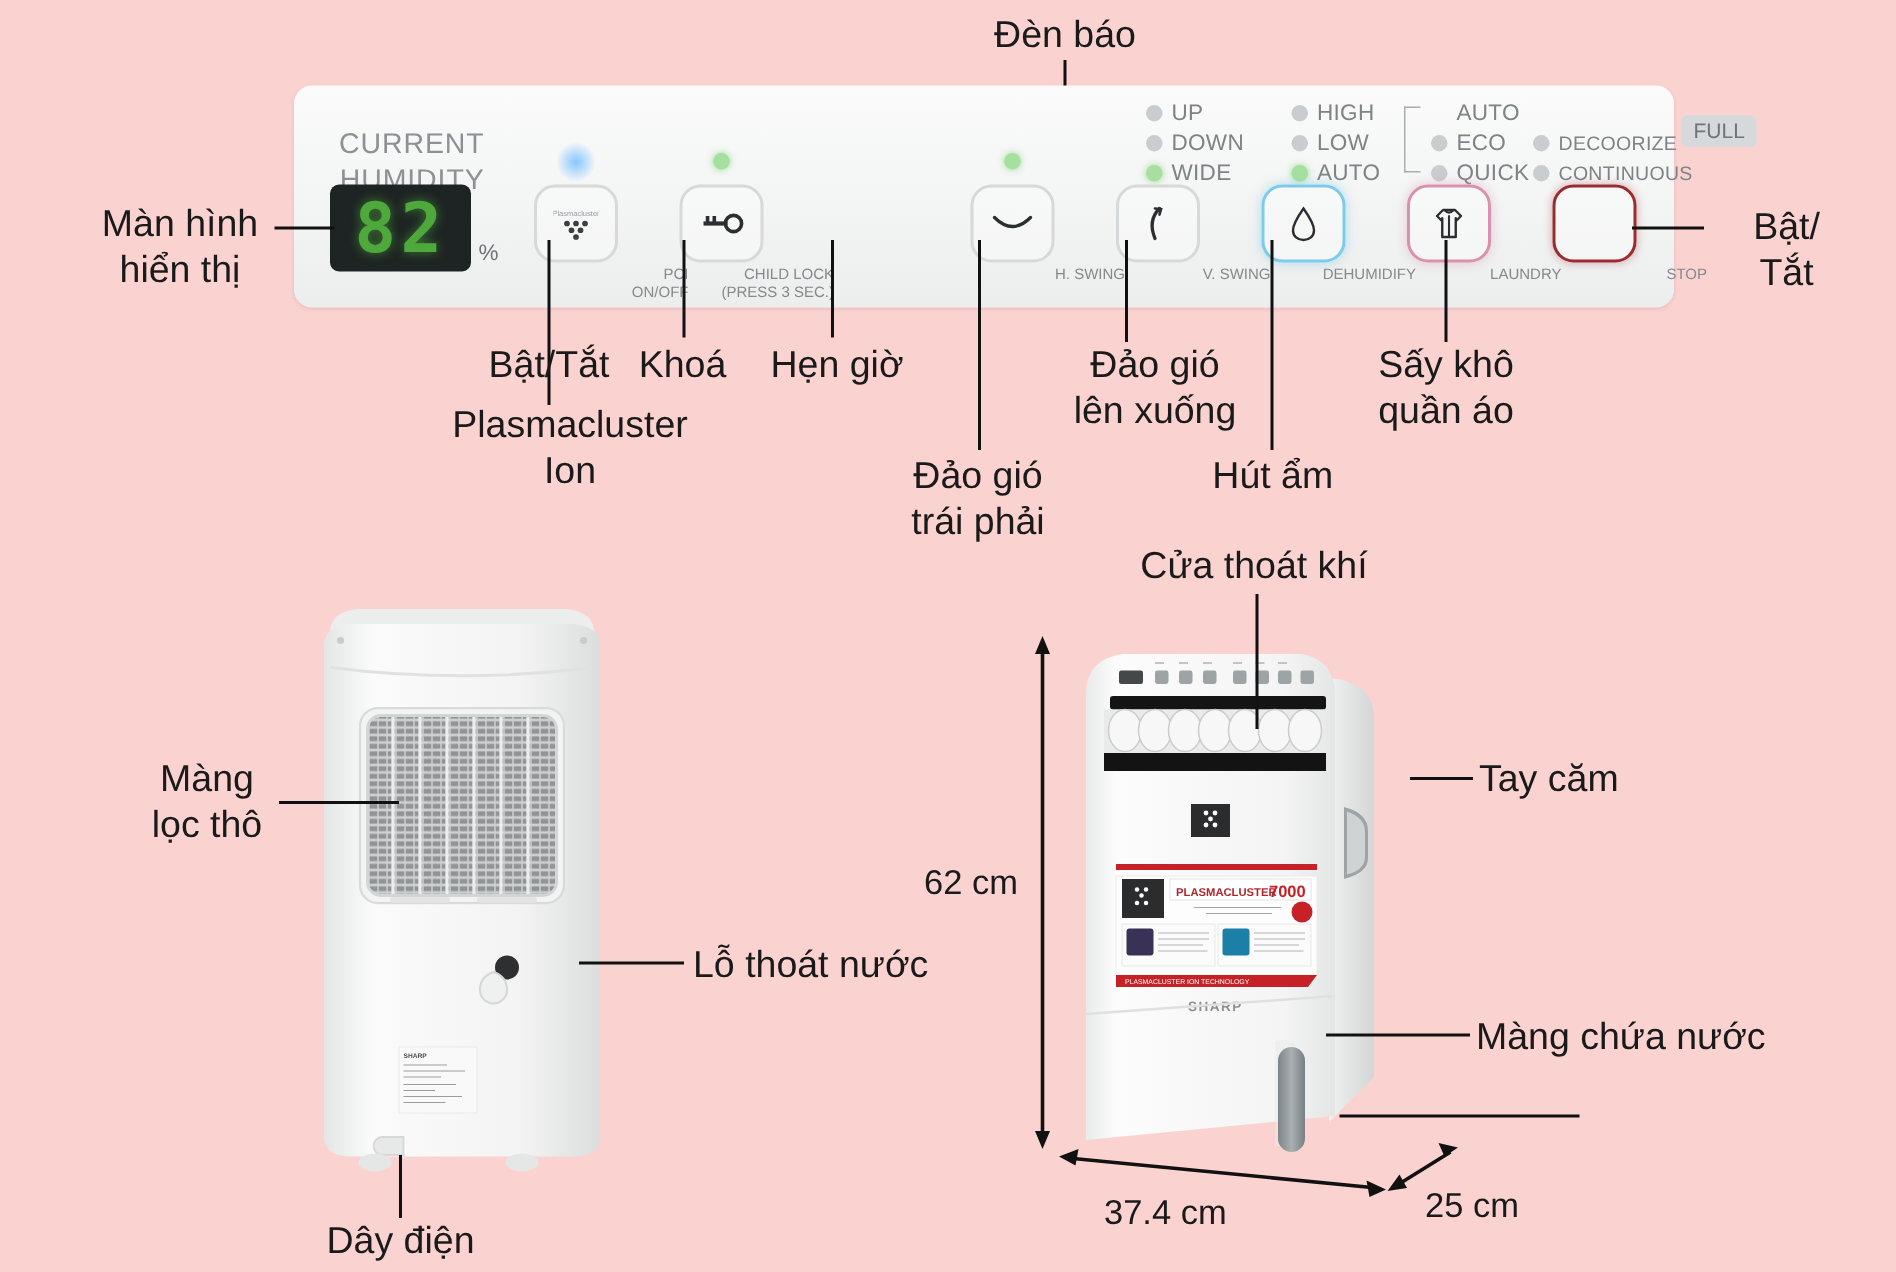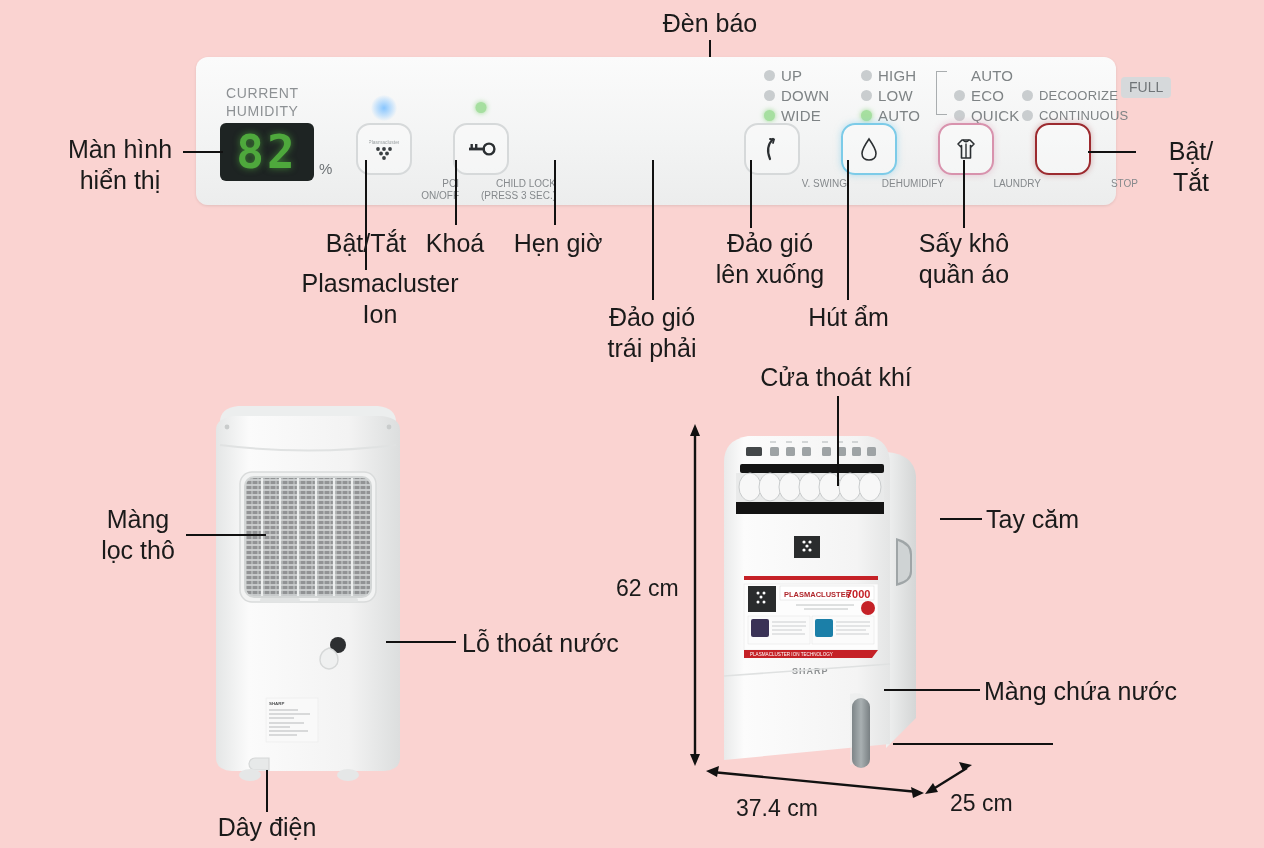--- a/index.html
+++ b/index.html
@@ -33,22 +33,22 @@
     position: absolute;
     left: 196px; top: 57px;
     width: 920px; height: 148px;
     background: linear-gradient(180deg,#fbfbfb 0%,#f3f4f4 55%,#eceded 100%);
     border-radius: 12px;
     box-shadow: 0 1px 3px rgba(0,0,0,.10);
   }
 
   .cur-label {
     position: absolute; left: 30px; top: 28px;
-    font-size: 14px; color: #8d9194; letter-spacing: .6px;
-    line-height: 1.25; text-align: center;
+    font-size: 19px; color: #8d9194; letter-spacing: .6px;
+    line-height: 1.25; text-align: right;
   }
   .lcd {
     position: absolute; left: 24px; top: 66px;
     width: 94px; height: 58px;
     background: #1e2423; border-radius: 6px;
     display: flex; align-items: center; justify-content: center;
   }
   .lcd-val {
     font-family: "DejaVu Sans Mono", monospace;
     font-size: 46px; font-weight: 700;
@@ -165,20 +165,29 @@
           <rect x="4" y="7.6" width="16" height="2.8" fill="#2b2f32"></rect>
           <rect x="5.5" y="4" width="2.4" height="4" fill="#2b2f32"></rect>
           <rect x="10" y="4" width="2.4" height="4" fill="#2b2f32"></rect>
         </svg>
       </div>
       <div class="btn-label">CHILD LOCK
 (PRESS 3 SEC.)</div>
     </div>
 
 
+    <div class="btn-cell" style="left:431px;">
+      <div class="dot-led"></div>
+      <div class="btn">
+        <svg width="32" height="18" viewBox="0 0 32 18">
+          <path d="M4,5 Q16,17 28,5" fill="none" stroke="#2b2f32" stroke-width="2.2" stroke-linecap="round"></path>
+        </svg>
+      </div>
+      <div class="btn-label">H. SWING</div>
+    </div>
 
     <div class="btn-cell" style="left:528px;">
       <div class="led-group" style="left:40px; top:8px;">
         <div class="led-row">
           <span class="led"></span>
           <span class="led-txt">UP</span>
         </div>
         <div class="led-row">
           <span class="led"></span>
           <span class="led-txt">DOWN</span>

